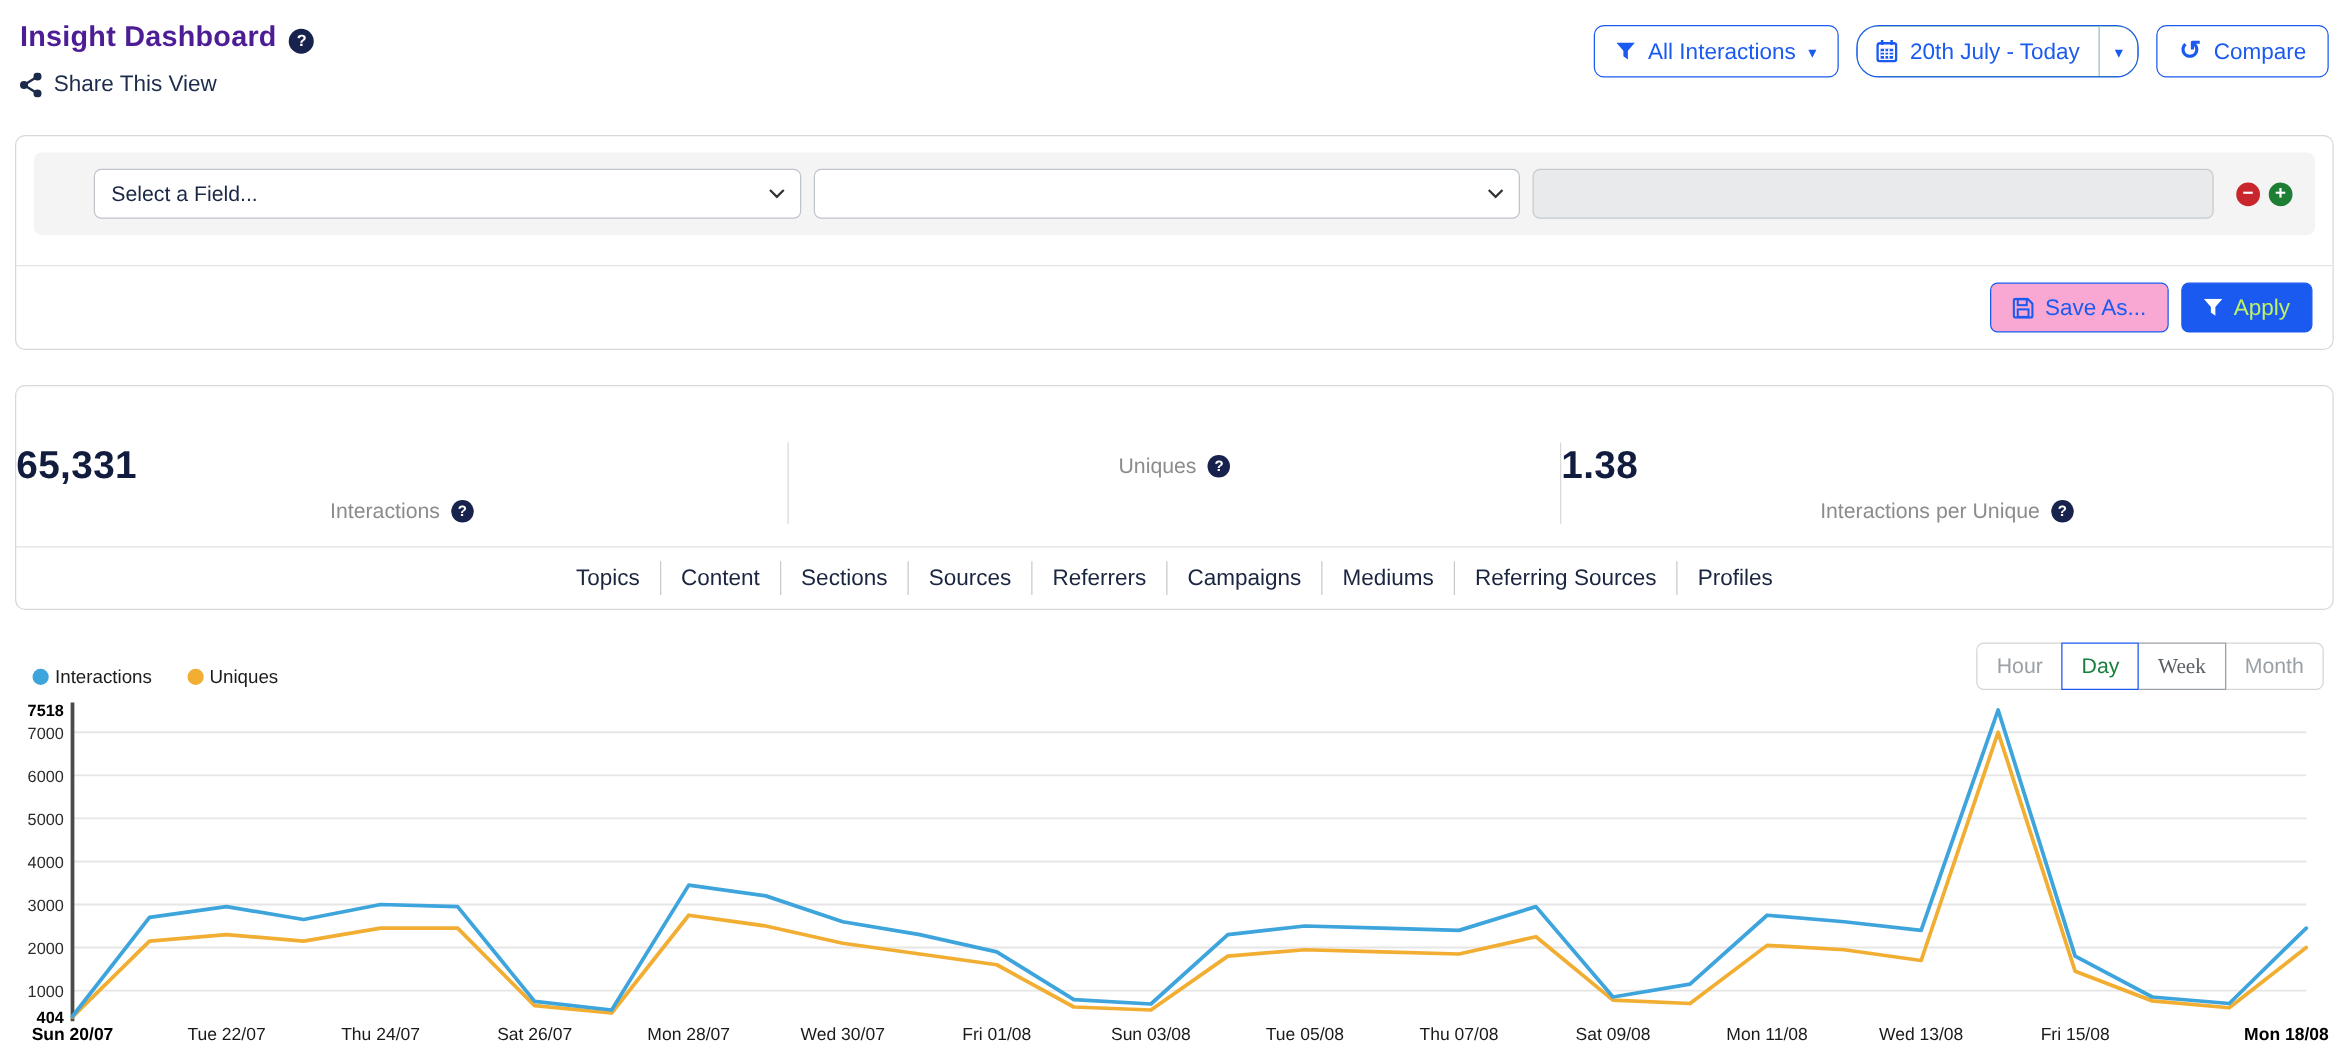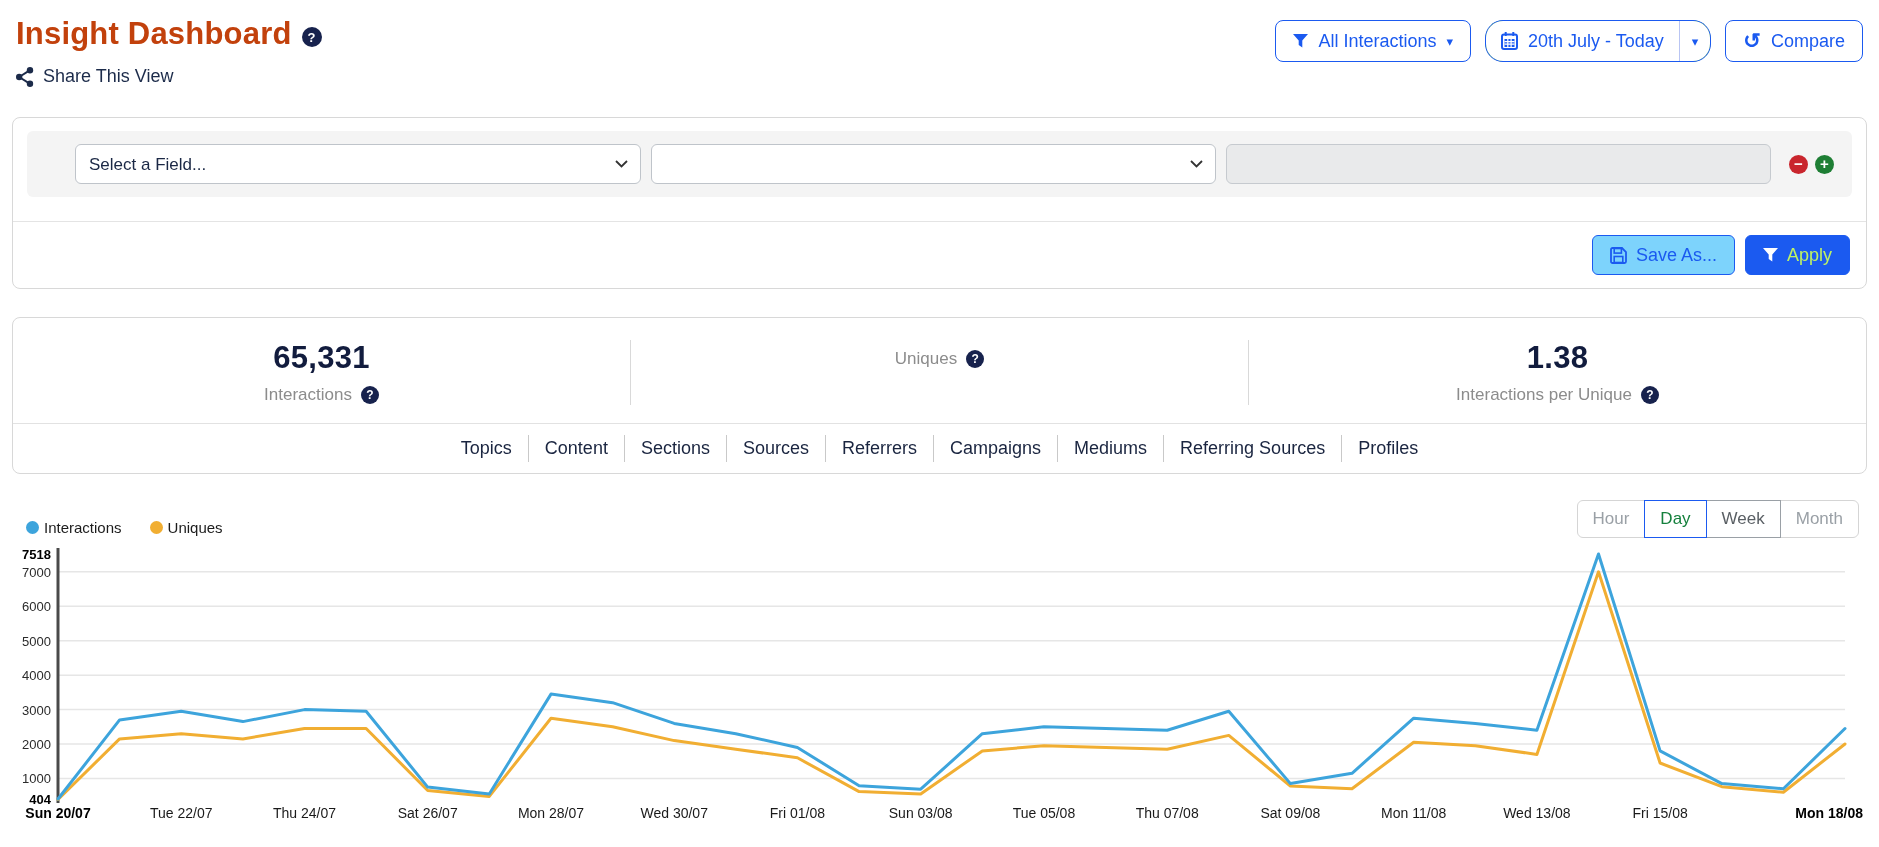--- a/index.html
+++ b/index.html
@@ -7,21 +7,21 @@
   body {
     width:1879px; height:847px; overflow:hidden;
     font-family:"Liberation Sans", sans-serif;
     color:#14203f;
   }
   .page { padding:14px 12px 0; }
 
   
   .header-row { display:flex; justify-content:space-between; align-items:flex-start; padding:0 4px; }
   .page-title-row { display:flex; align-items:center; gap:10px; }
-  h1.page-title { margin:2px 0 0; font-size:31px; font-weight:700; color:#c2410c; letter-spacing:.2px; }
+  h1.page-title { margin:2px 0 0; font-size:23px; font-weight:700; color:#4c1d95; letter-spacing:.2px; }
   .help-circle {
     display:inline-flex; align-items:center; justify-content:center;
     background:#17224d; color:#fff; border-radius:50%; font-weight:700; cursor:pointer;
     flex:0 0 auto; line-height:1;
   }
   .help-circle.lg { width:20px; height:20px; font-size:13px; margin-top:8px; }
   .help-circle.sm { width:18px; height:18px; font-size:12px; }
   .share-row {
     display:flex; align-items:center; gap:9px; margin-top:14px;
     color:#1c2b4a; font-size:18px; cursor:pointer; width:max-content; font-weight:500;
@@ -66,48 +66,48 @@
   }
   .circle-btn.minus { background:#c9252d; }
   .circle-btn.plus  { background:#1e7e34; }
   .filter-footer {
     border-top:1px solid #e4e4e4; padding:13px 16px; display:flex; justify-content:flex-end; gap:10px;
   }
   .btn-save, .btn-apply {
     display:inline-flex; align-items:center; gap:9px; height:40px; padding:0 17px;
     border-radius:6px; font-size:18px; cursor:pointer; font-family:inherit;
   }
-  .btn-save  { background:#7dd3fc; border:1.5px solid #1b5af0; color:#1b5af0; }
+  .btn-save  { background:#f9a8d4; border:1.5px solid #1b5af0; color:#1b5af0; }
   .btn-apply { background:#1b5af0; border:1.5px solid #1b5af0; color:#bef264; }
 
   
   .stats-panel { margin-top:28px; }
   .stats-row { display:flex; padding:22px 0 18px; }
-  .stat-col { flex:1; text-align:center; }
+  .stat-col { flex:1; text-align:left;margin-top:23px; }
   .stat-col + .stat-col { border-left:1px solid #d9d9d9; }
   .stat-value { font-size:31px; font-weight:700; color:#121c3e; letter-spacing:.3px; }
   .stat-label { margin-top:9px; color:#8c8c8c; font-size:17px; display:flex; justify-content:center; align-items:center; gap:9px; }
   .tabs-row { border-top:1px solid #e2e2e2; display:flex; justify-content:center; padding:11px 0; }
   .tab { font-size:18px; color:#1a2540; padding:2px 16px; cursor:pointer; line-height:1.3; }
   .tab + .tab { border-left:1px solid #c9c9c9; }
 
   
   .chart-controls { display:flex; justify-content:space-between; align-items:flex-end; margin-top:26px; padding:0 8px 0 14px; }
   .legend { display:flex; gap:28px; margin-bottom:2px; }
   .legend-item { display:flex; align-items:center; gap:5px; font-size:15px; color:#1c1c1c; cursor:pointer; }
   .legend-dot { width:13px; height:13px; border-radius:50%; }
   .segmented { display:flex; }
   .seg {
     font-size:17px; padding:8px 15px; background:#fff; border:1px solid #d5d5d5;
     color:#9aa0a6; font-family:inherit; cursor:pointer; margin-left:-1px; position:relative;
   }
   .seg:first-child { margin-left:0; border-radius:6px 0 0 6px; }
   .seg:last-child { border-radius:0 6px 6px 0; }
   .seg.selected { border-color:#1b5af0; color:#15803d; z-index:3; }
-  .seg.outlined { border-color:#9aa0a6; color:#5a5f64; z-index:2; }
+  .seg.outlined { border-color:#9aa0a6; color:#5a5f64; z-index:2;font-family:Liberation Serif, serif; }
 
   #chart { display:block; margin-top:4px; }
   #chart text { font-family:"Liberation Sans", sans-serif; fill:#2b2b2b; font-size:13px; }
   #chart text.xlab { font-size:14px; fill:#1a1a1a; }
   #chart text.bold { font-weight:700; fill:#000; }
 </style>
 </head>
 <body>
 
 <div class="page">

